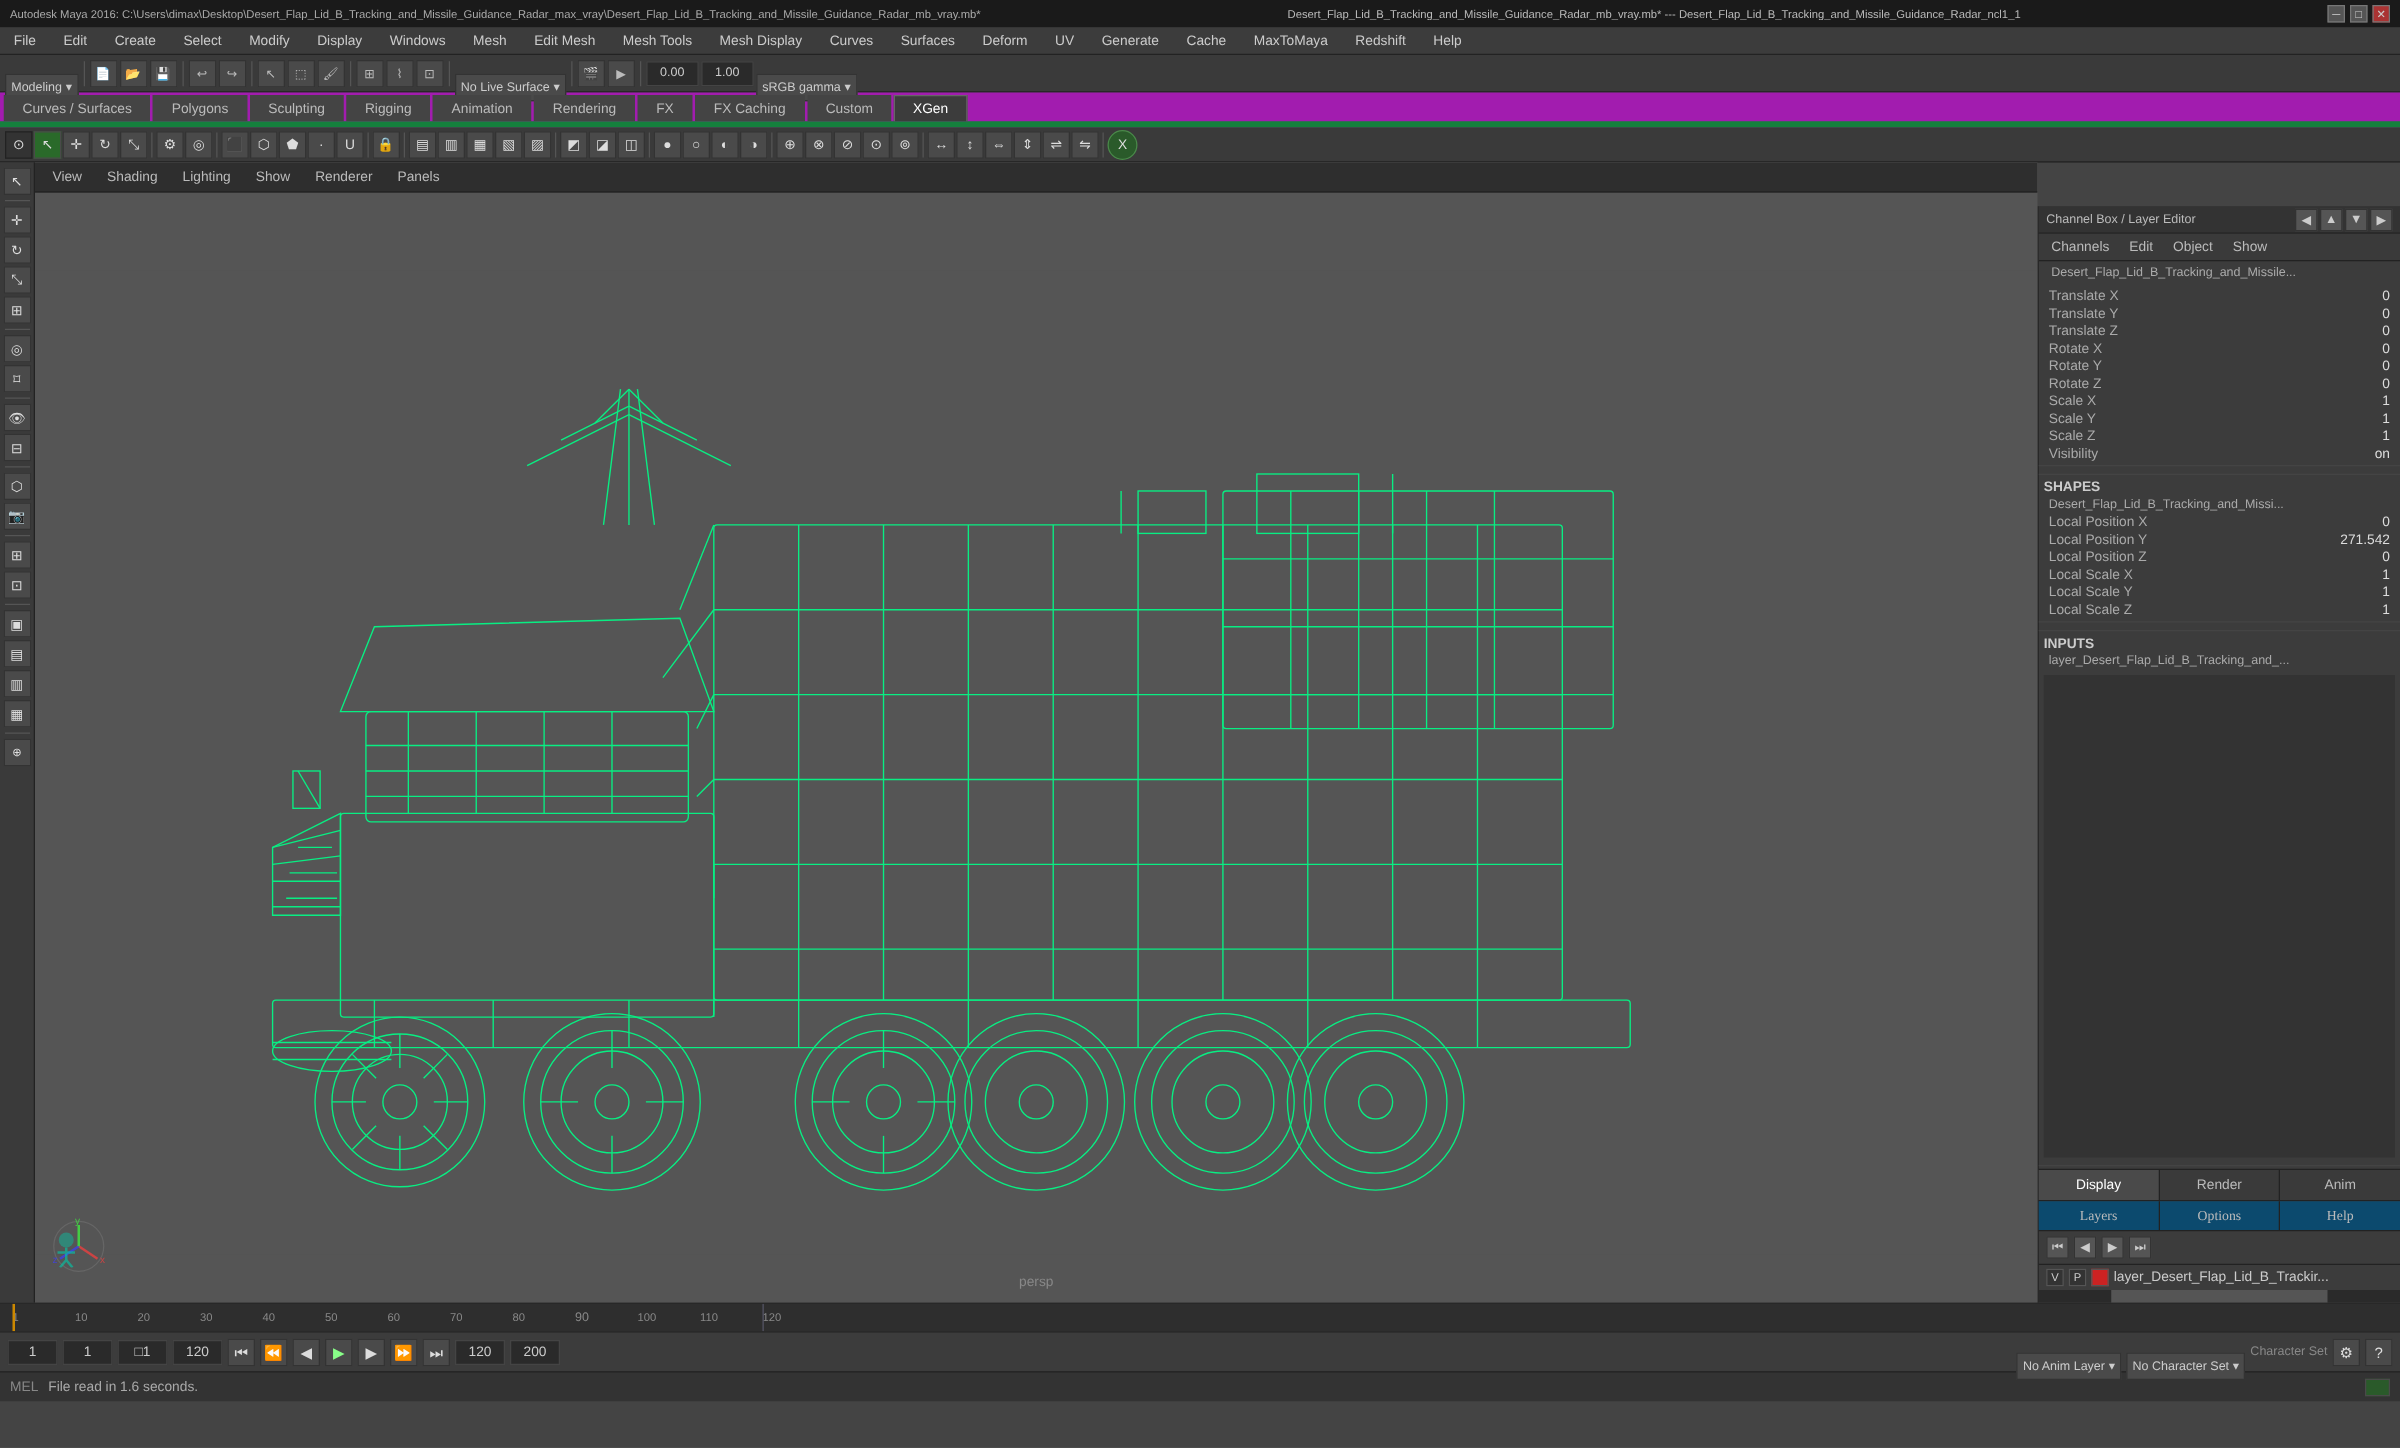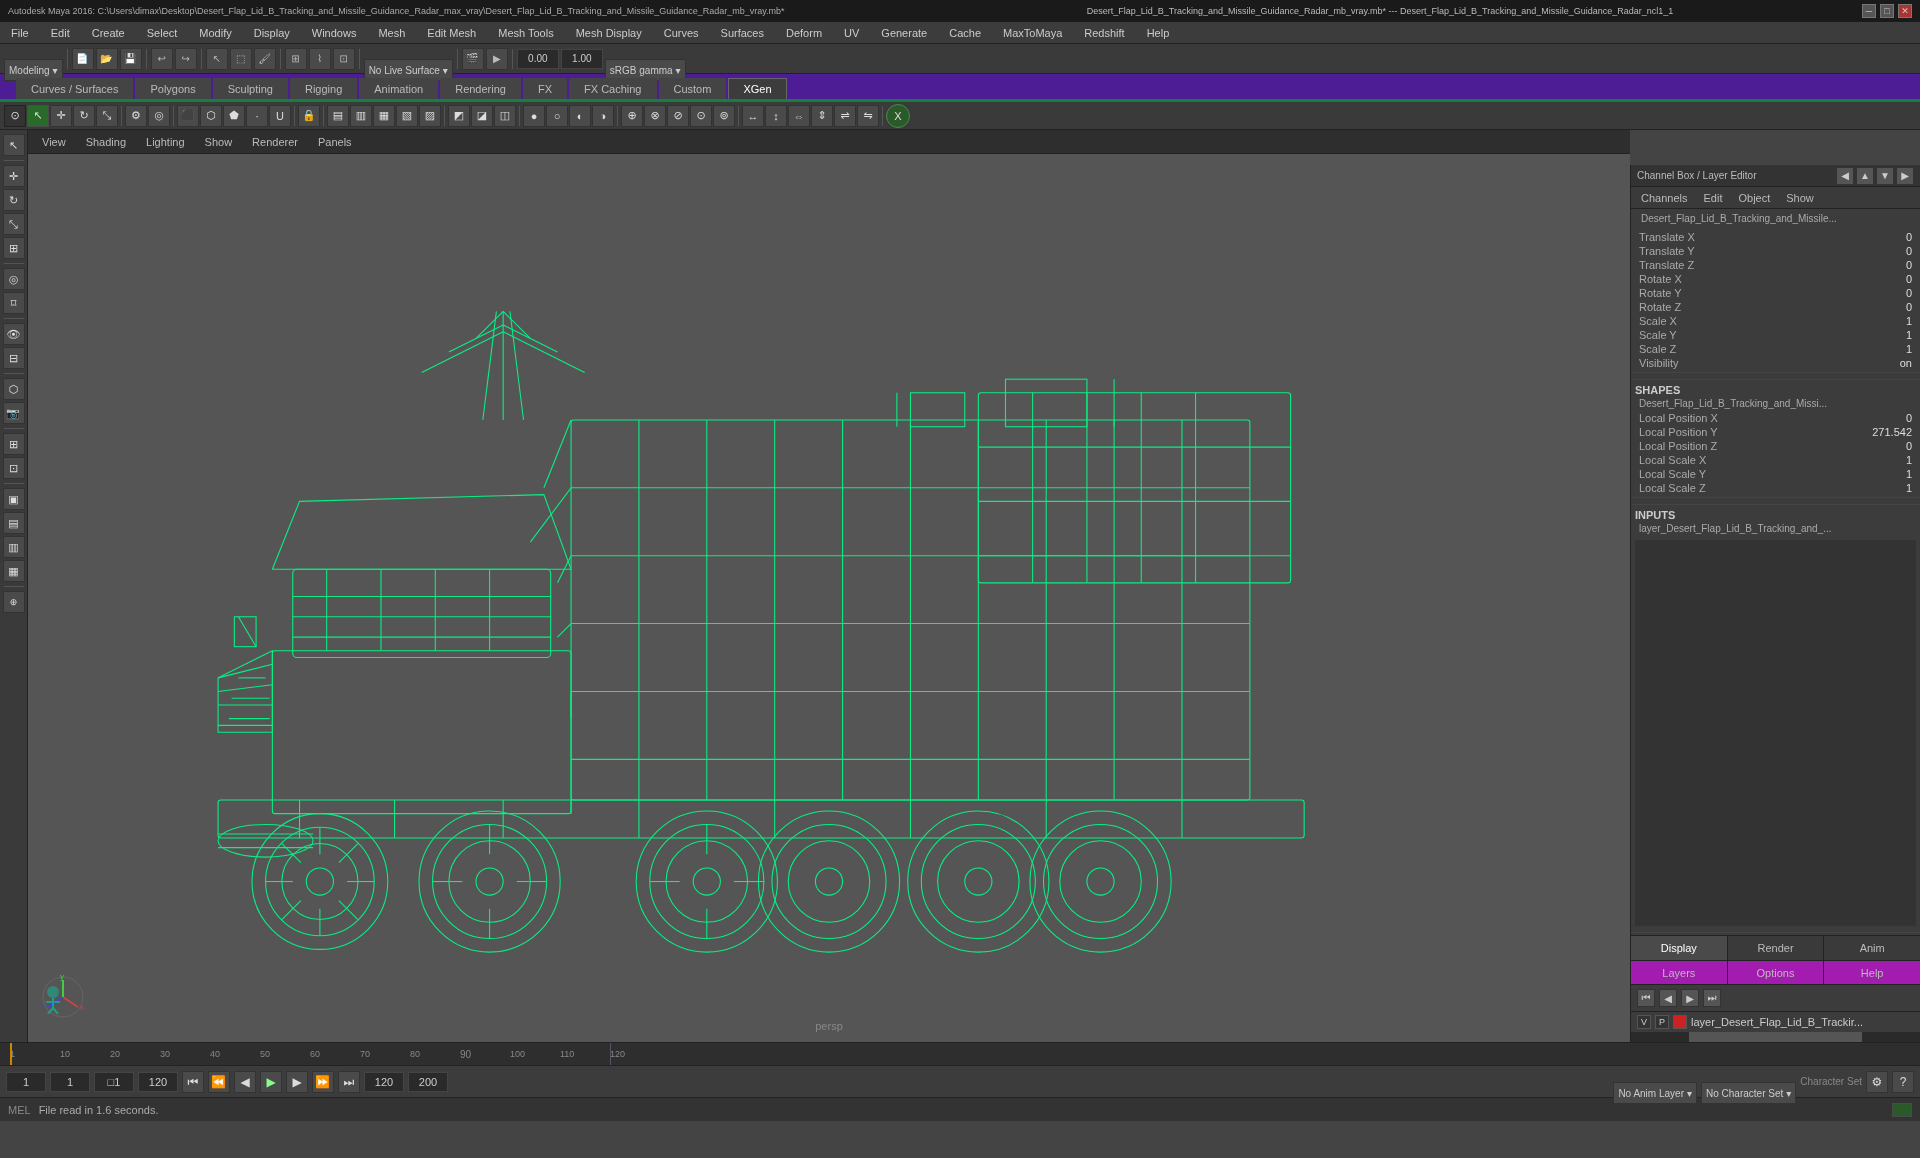--- a/index.html
+++ b/index.html
@@ -24,22 +24,22 @@
     #toolbar1 {
       width: 100%; height: 30px; background: #3a3a3a; display: flex; align-items: center;
       padding: 0 4px; gap: 2px; border-bottom: 1px solid #222;
     }
     .tb-btn { height: 22px; min-width: 22px; background: #4a4a4a; border: 1px solid #333; color: #bbb; cursor: pointer; font-size: 10px; display: flex; align-items: center; justify-content: center; padding: 0 3px; white-space: nowrap; }
     .tb-sep { width: 1px; height: 20px; background: #555; margin: 0 2px; }
     .tb-dropdown { height: 22px; background: #4a4a4a; border: 1px solid #333; color: #ccc; font-size: 10px; padding: 0 4px; display: flex; align-items: center; gap: 3px; cursor: pointer; white-space: nowrap; margin-top: 23px; }
 
     
     #moduletabs {
-      width: 100%; height: 28px; background: #4c1d95; display: flex; align-items: flex-end;
-      padding: 0 16px; border-bottom: 3px solid #15803d;
+      width: 100%; height: 28px; background: #a21caf; display: flex; align-items: flex-end;
+      padding: 0 3px; border-bottom: 5px solid #15803d;
     }
     .mod-tab { padding: 4px 14px; font-size: 11px; color: #bbb; cursor: pointer; border: 1px solid transparent; border-bottom: none; background: #444; margin-right: 2px; }
     .mod-tab.active { background: #3c3c3c; color: #fff; border-color: #666; }
 
     
     #icontoolbar {
       width: 100%; height: 28px; background: #3a3a3a; display: flex; align-items: center;
       padding: 0 4px; gap: 1px; border-bottom: 1px solid #222;
     }
     .ic-btn { width: 22px; height: 22px; background: #4a4a4a; border: 1px solid #333; cursor: pointer; display: flex; align-items: center; justify-content: center; font-size: 11px; color: #ddd; }
@@ -105,21 +105,21 @@
     .cb-tab { font-size: 11px; color: #bbb; cursor: pointer; padding: 2px 4px; }
 
     
     #dra-tabs { display: flex; border-top: 1px solid #222; border-bottom: 1px solid #222; }
     .dra-tab { flex: 1; height: 24px; display: flex; align-items: center; justify-content: center; font-size: 11px; cursor: pointer; background: #3a3a3a; color: #bbb; border-right: 1px solid #222; }
     .dra-tab:last-child { border-right: none; }
     .dra-tab.active { background: #4a4a4a; color: #fff; }
 
     
     #layer-tabs { display: flex; height: 24px; border-bottom: 1px solid #222; }
-    .layer-tab { flex: 1; display: flex; align-items: center; justify-content: center; font-size: 11px; cursor: pointer; color: #bbb; background: #a21caf; border-right: 1px solid #222; }
+    .layer-tab { flex: 1; display: flex; align-items: center; justify-content: center; font-size: 11px; cursor: pointer; color: #bbb; background: #0c4a6e; border-right: 1px solid #222; font-family: Liberation Serif, serif; }
     .layer-tab:last-child { border-right: none; }
 
     .layer-row { display: flex; align-items: center; padding: 3px 6px; gap: 4px; font-size: 11px; color: #ccc; }
     .layer-vp { width: 14px; height: 14px; background: #333; border: 1px solid #555; display: flex; align-items: center; justify-content: center; font-size: 9px; cursor: pointer; }
     .layer-color { width: 14px; height: 14px; border: 1px solid #555; }
     .layer-name { flex: 1; font-size: 11px; color: #ccc; white-space: nowrap; overflow: hidden; text-overflow: ellipsis; }
 
     
     #timeline-area {
       width: 100%; background: #3a3a3a; border-top: 1px solid #222;
@@ -152,21 +152,21 @@
     .separator { width: 100%; height: 1px; background: #444; margin: 2px 0; }
 
     
     .tb-numfield { width: 42px; height: 20px; background: #2a2a2a; border: 1px solid #444; color: #ccc; font-size: 10px; text-align: right; }
   </style>
 </head>
 <body>
 
 <div id="titlebar">
   <span style="font-size:9px;color:#aaa;max-width:900px;overflow:hidden;white-space:nowrap;text-overflow:ellipsis;">Autodesk Maya 2016: C:\Users\dimax\Desktop\Desert_Flap_Lid_B_Tracking_and_Missile_Guidance_Radar_max_vray\Desert_Flap_Lid_B_Tracking_and_Missile_Guidance_Radar_mb_vray.mb*</span>
-  <span style="font-size:9px;color:#bbb;flex:1;text-align:right;overflow:hidden;white-space:nowrap;text-overflow:ellipsis;max-width:700px;">Desert_Flap_Lid_B_Tracking_and_Missile_Guidance_Radar_mb_vray.mb* --- Desert_Flap_Lid_B_Tracking_and_Missile_Guidance_Radar_ncl1_1</span>
+  <span style="font-size:9px;color:#bbb;flex:1;text-align:center;overflow:hidden;white-space:nowrap;text-overflow:ellipsis;max-width:700px;">Desert_Flap_Lid_B_Tracking_and_Missile_Guidance_Radar_mb_vray.mb* --- Desert_Flap_Lid_B_Tracking_and_Missile_Guidance_Radar_ncl1_1</span>
   <div class="winbtns">
     <div class="winbtn">─</div>
     <div class="winbtn">□</div>
     <div class="winbtn" style="background:#aa3333;">✕</div>
   </div>
 </div>
 
 <div id="menubar">
   <div class="menu-item">File</div>
   <div class="menu-item">Edit</div>

